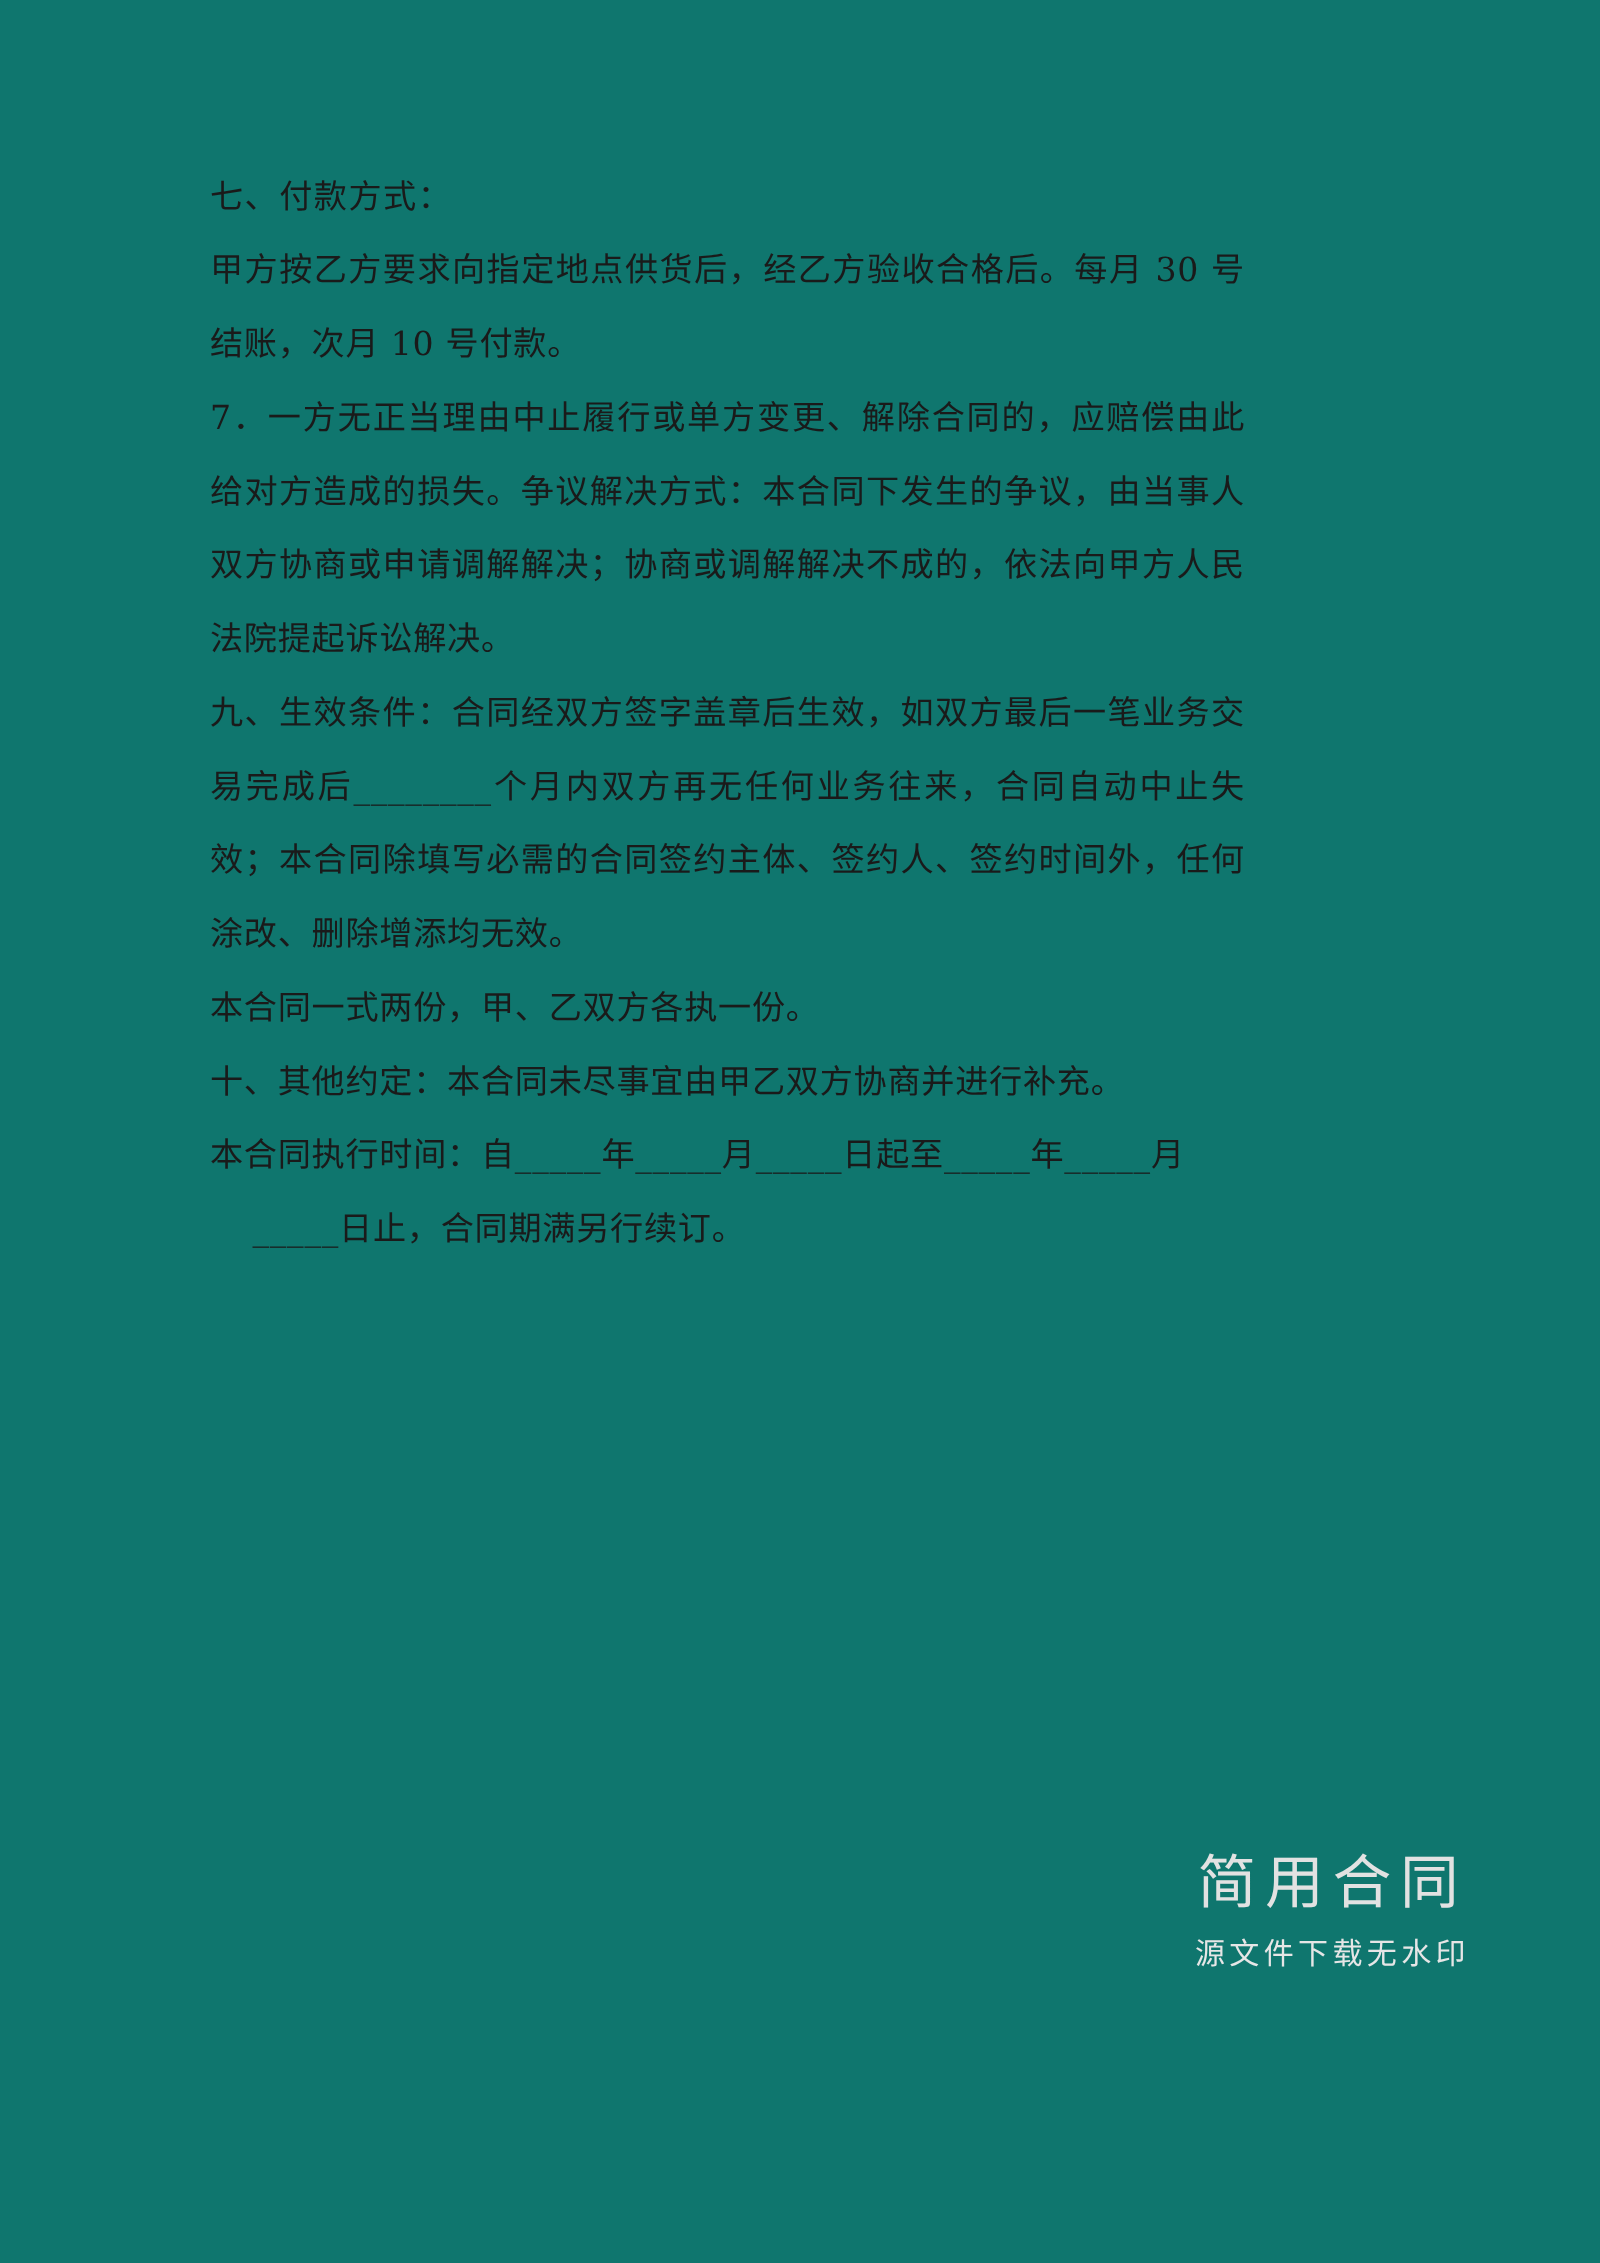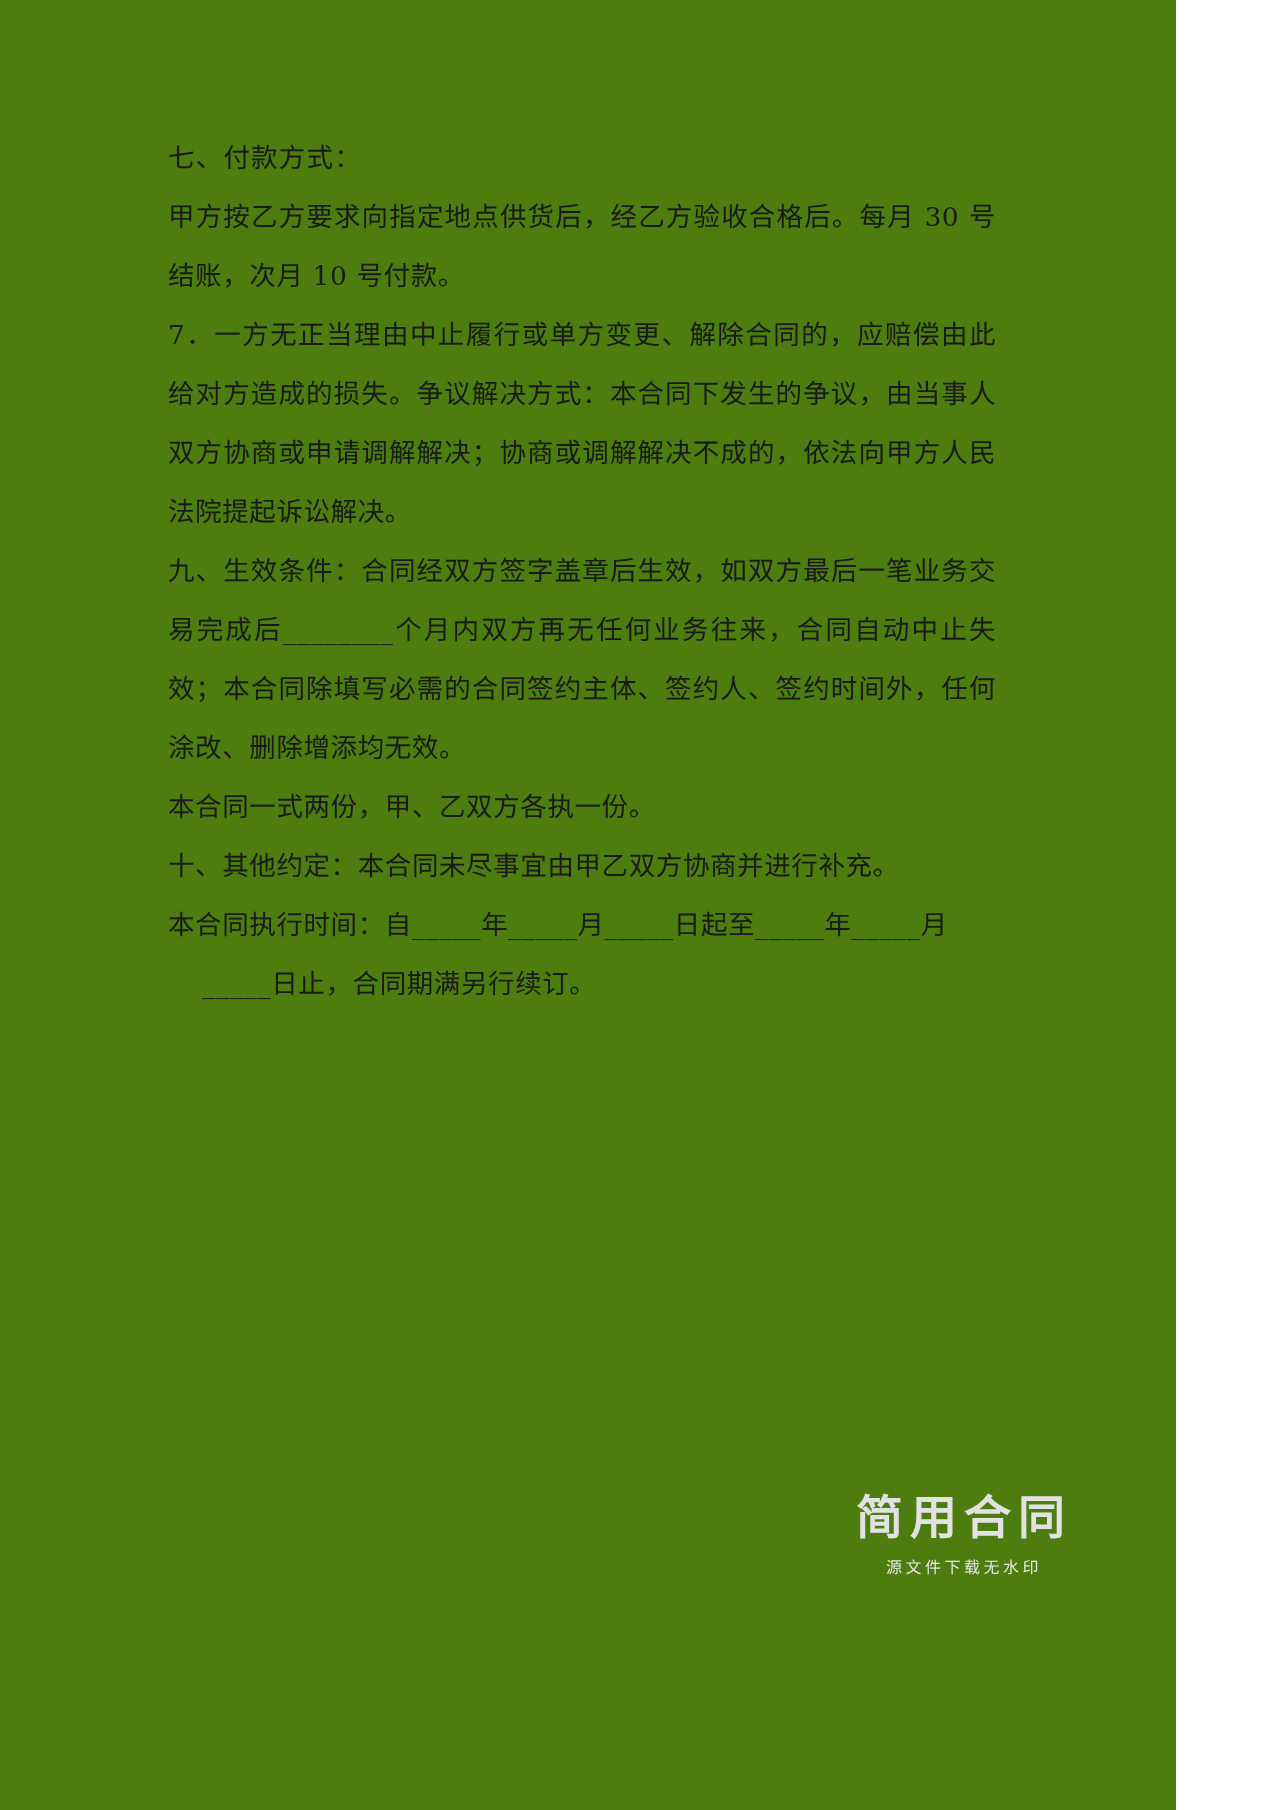--- a/index.html
+++ b/index.html
@@ -6,23 +6,23 @@
   html, body {
     margin: 0;
     padding: 0;
     background: #ffffff;
   }
   body {
     font-family: "DejaVu Serif", "Liberation Serif", serif;
   }
   .page {
     position: relative;
-    width: 1176px;
+    width: 1280px;
     height: 1810px;
-    background: #4d7c0f;
+    background: #0f766e;
     overflow: hidden;
     box-sizing: border-box;
   }
   .doc-body {
     position: absolute;
     left: 168px;
     top: 128px;
     width: 828px;
   }
   .para {
@@ -50,26 +50,26 @@
     right: 104px;
     bottom: 232px;
     text-align: center;
     user-select: none;
     pointer-events: none;
   }
   .wm-main {
     font-size: 47px;
     letter-spacing: 7px;
     color: #e2e2e2;
-    font-weight: 700;
+    font-weight: 400;
     line-height: 1.05;
     font-family: "DejaVu Sans", "Liberation Sans", sans-serif;
   }
   .wm-sub {
-    font-size: 16px;
+    font-size: 24px;
     letter-spacing: 3.5px;
     color: #e6e6e6;
     margin-top: 12px;
     font-family: "DejaVu Sans", "Liberation Sans", sans-serif;
   }
 </style>
 </head>
 <body>
 
 <div class="page">

